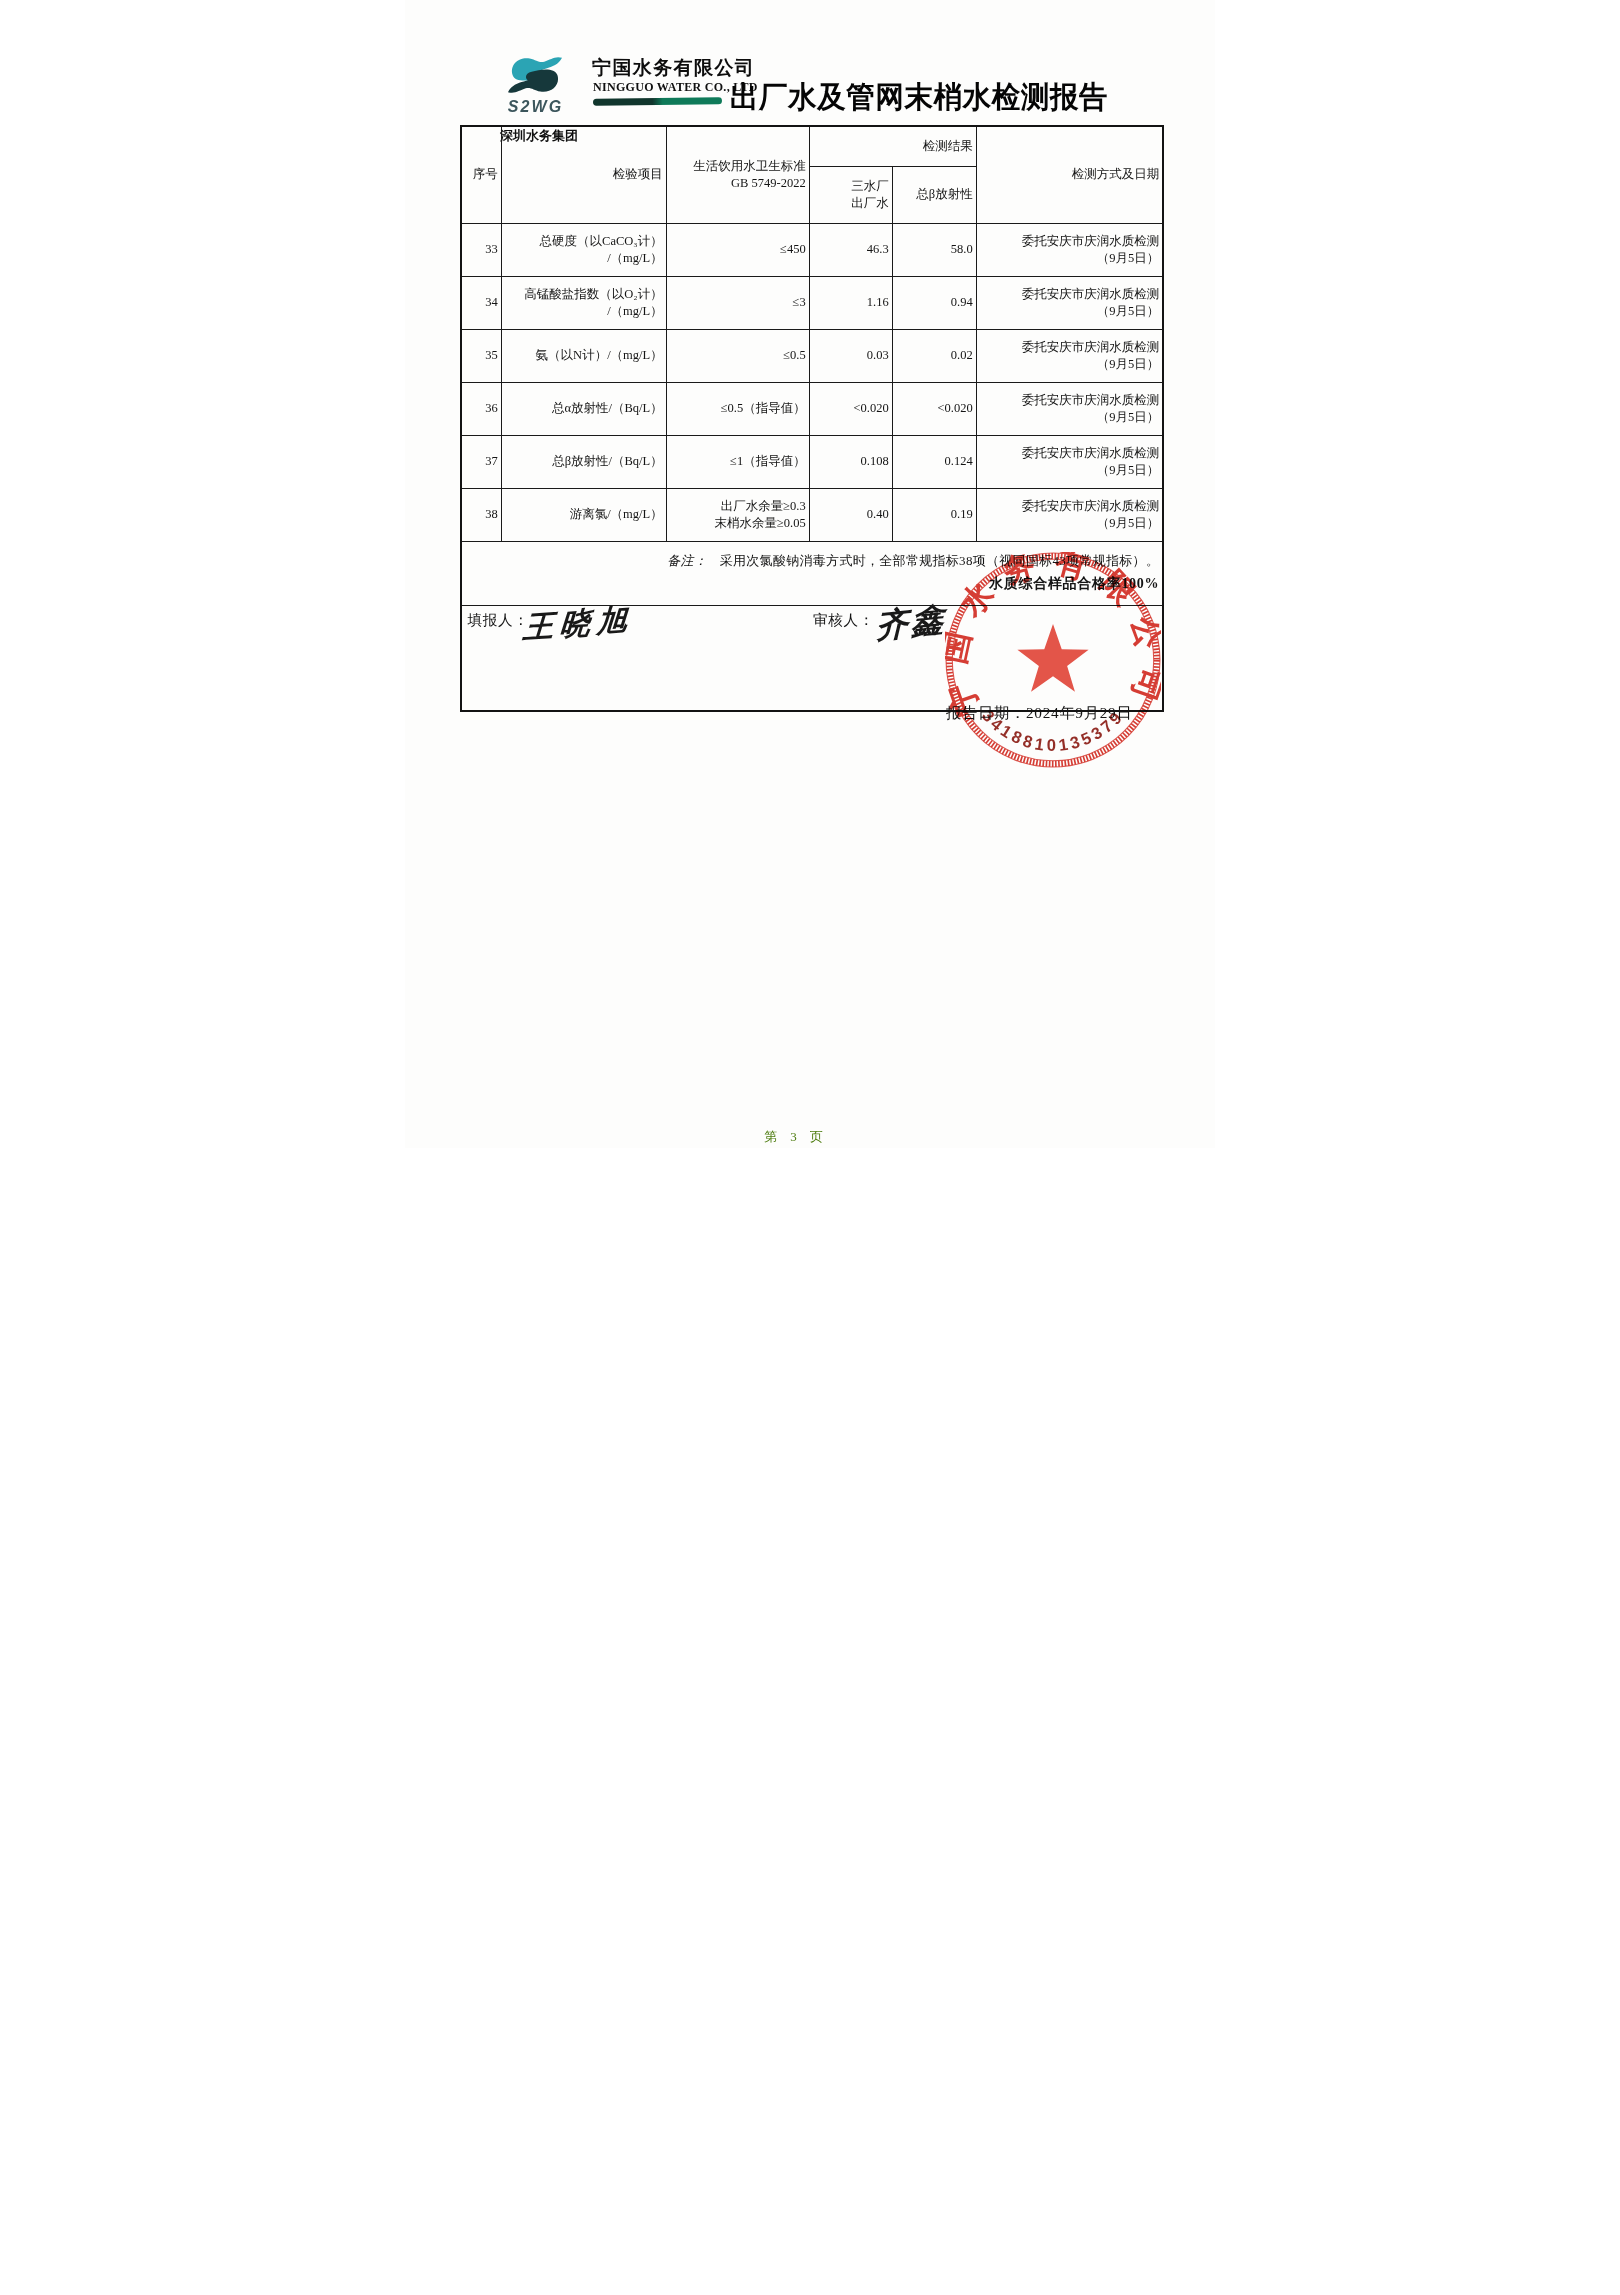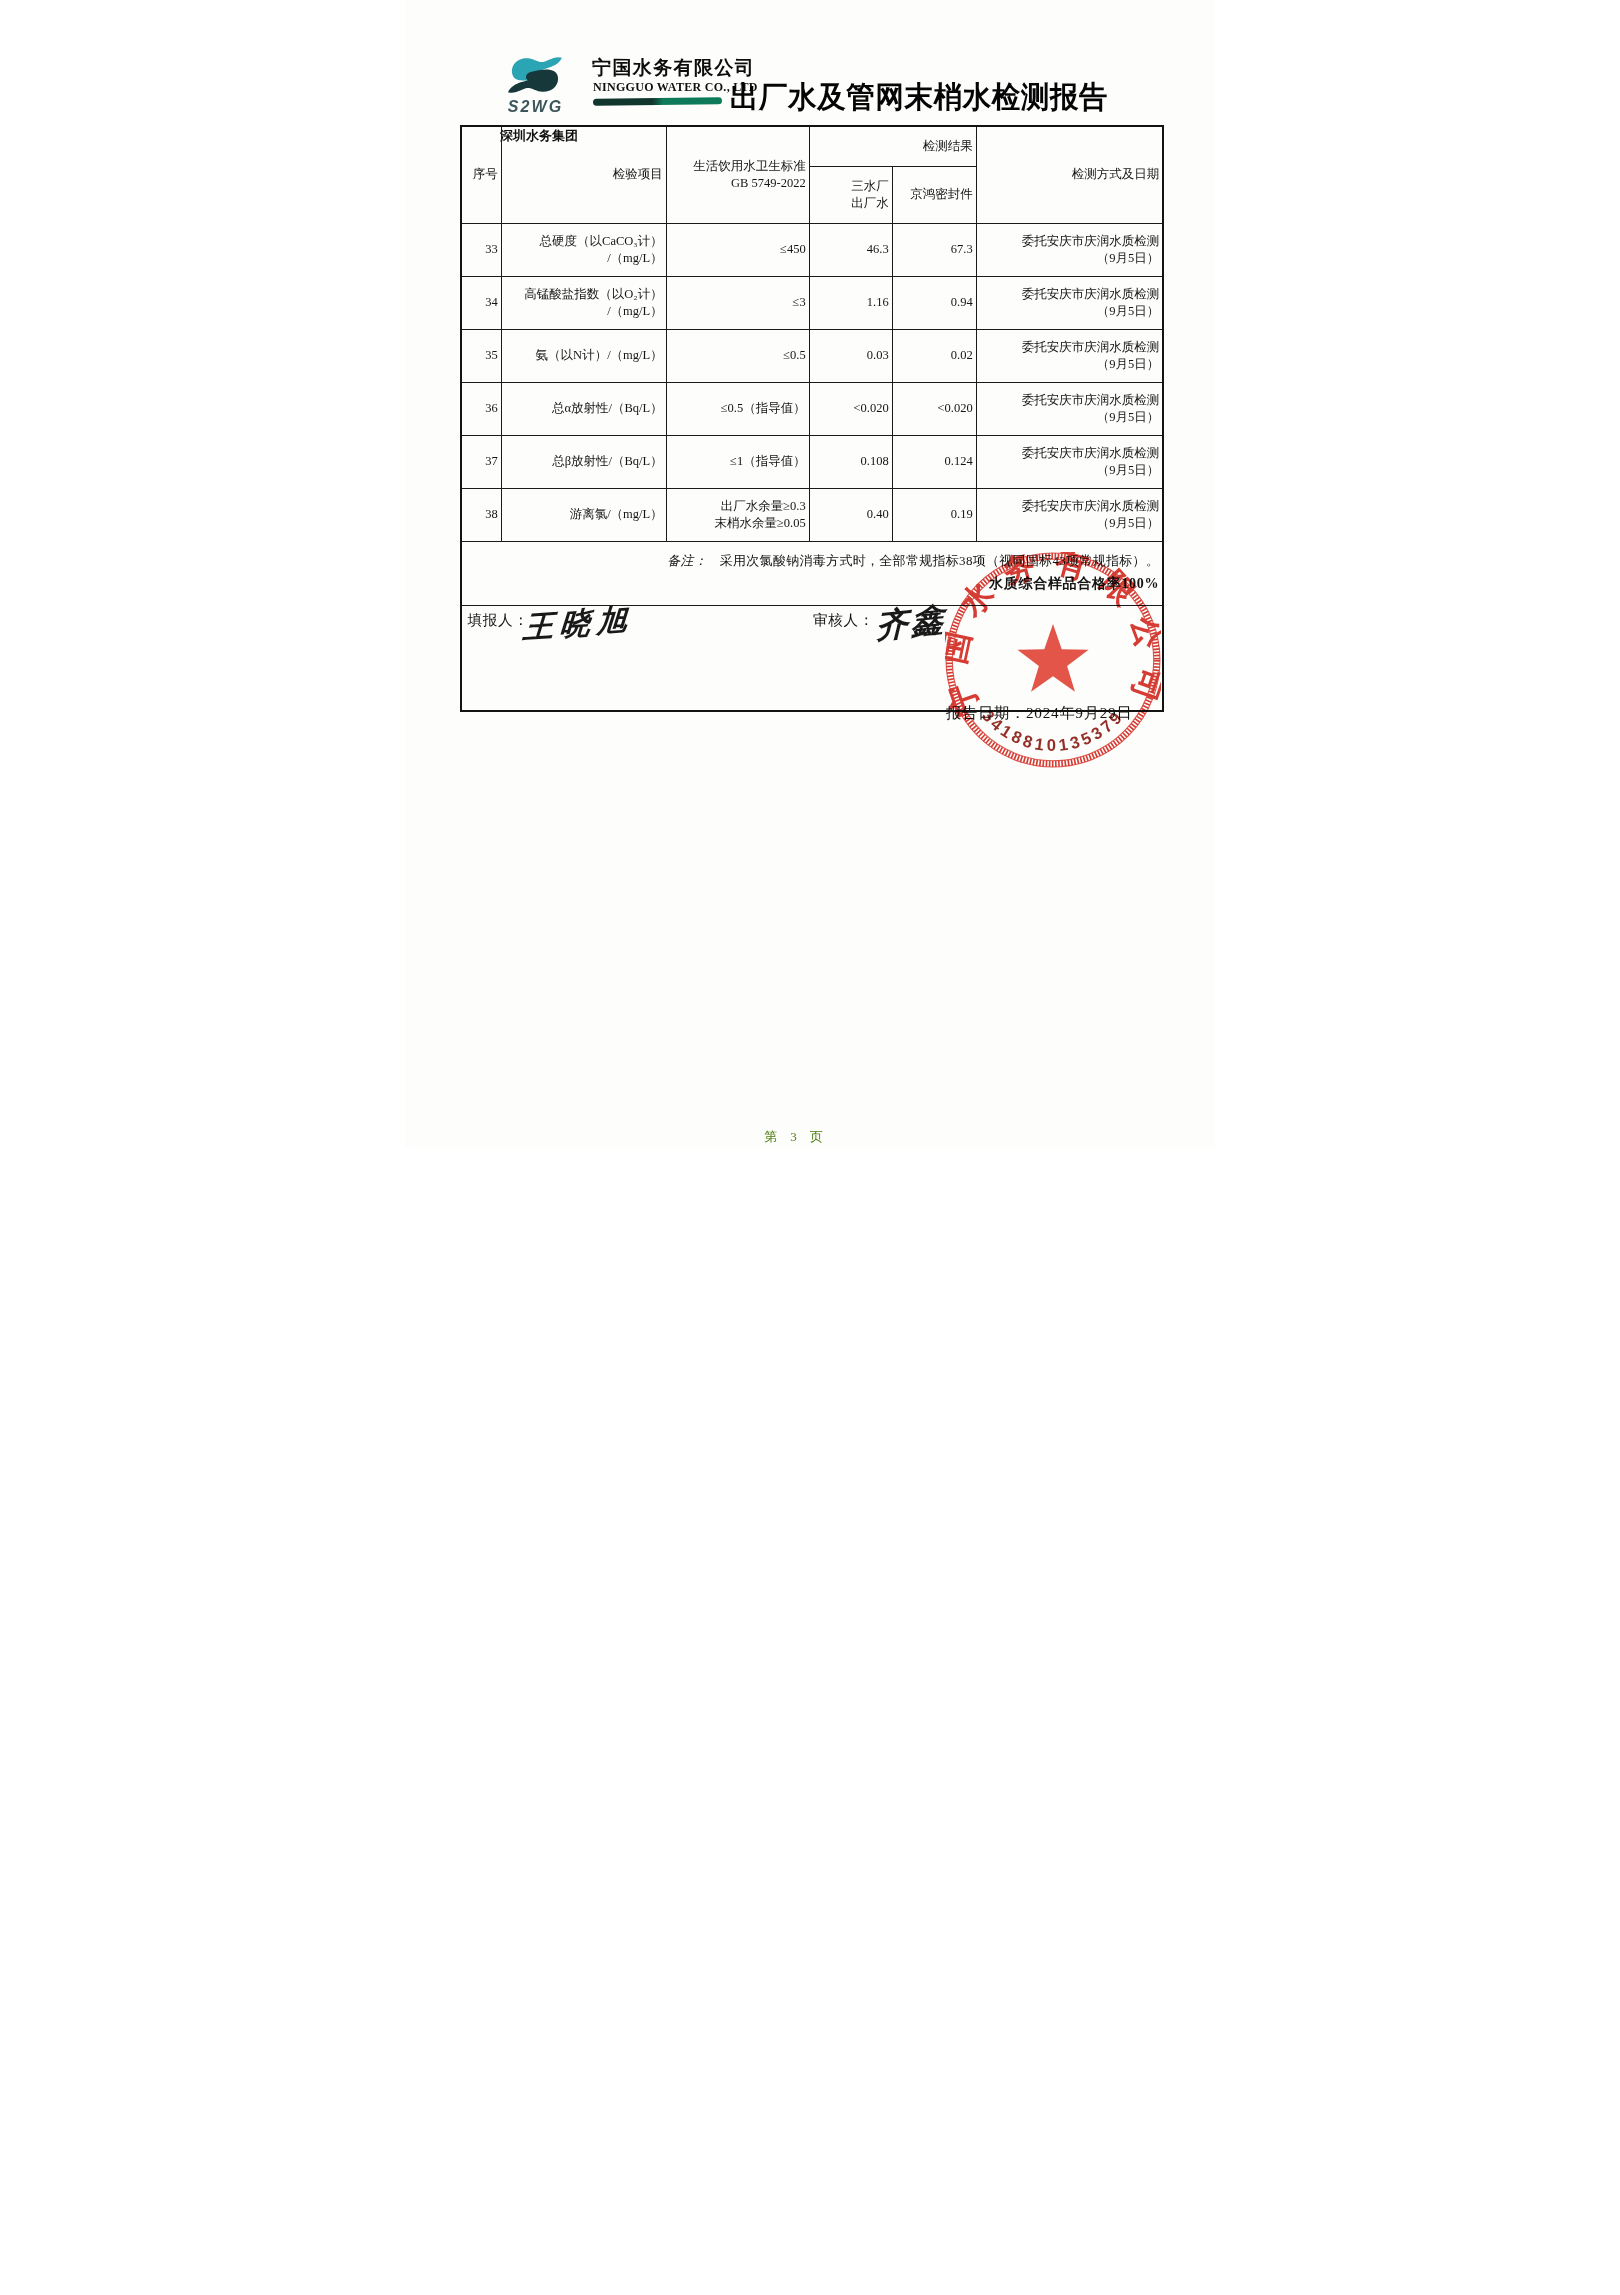--- a/index.html
+++ b/index.html
@@ -88,35 +88,35 @@
             <span class="cline">GB 5749-2022</span>
           </th>
           <th colspan="2">检测结果</th>
           <th rowspan="2">检测方式及日期</th>
         </tr>
         <tr class="h2">
           <th>
             <span class="cline">三水厂</span>
             <span class="cline">出厂水</span>
           </th>
-          <th>京鸿密封件</th>
+          <th>总β放射性</th>
         </tr>
 
         <tr class="dr">
           <td>33</td>
           <td>
             <span class="cline">总硬度（以CaCO₃计）</span>
             <span class="cline">/（mg/L）</span>
           </td>
           <td>
             <span class="cline">≤450</span>
             <span class="cline"></span>
           </td>
           <td>46.3</td>
-          <td>67.3</td>
+          <td>58.0</td>
           <td>
             <span class="cline">委托安庆市庆润水质检测</span>
             <span class="cline">（9月5日）</span>
           </td>
         </tr>
 
         <tr class="dr">
           <td>34</td>
           <td>
             <span class="cline">高锰酸盐指数（以O₂计）</span>

